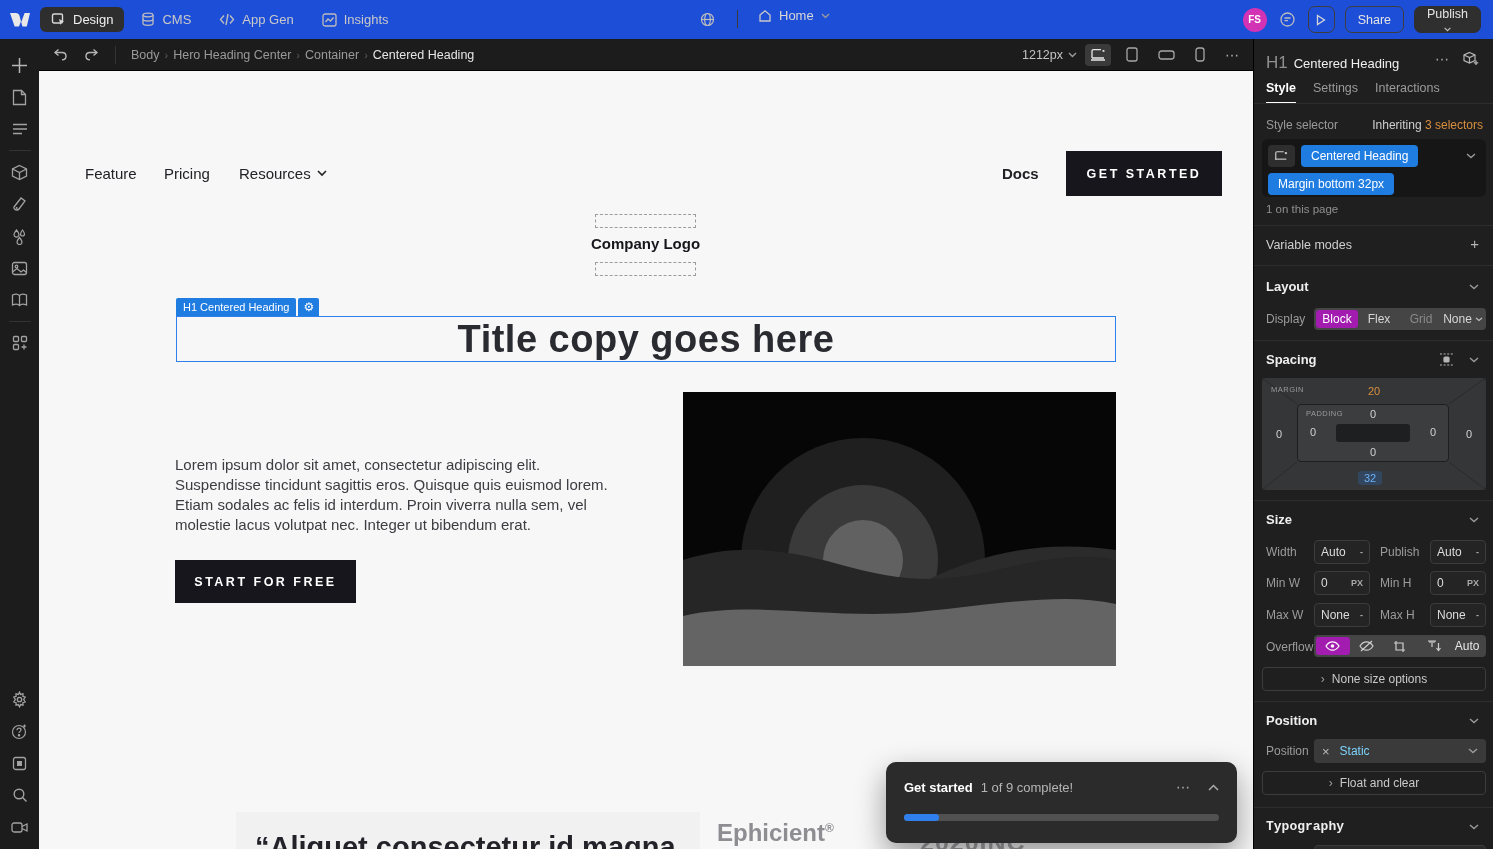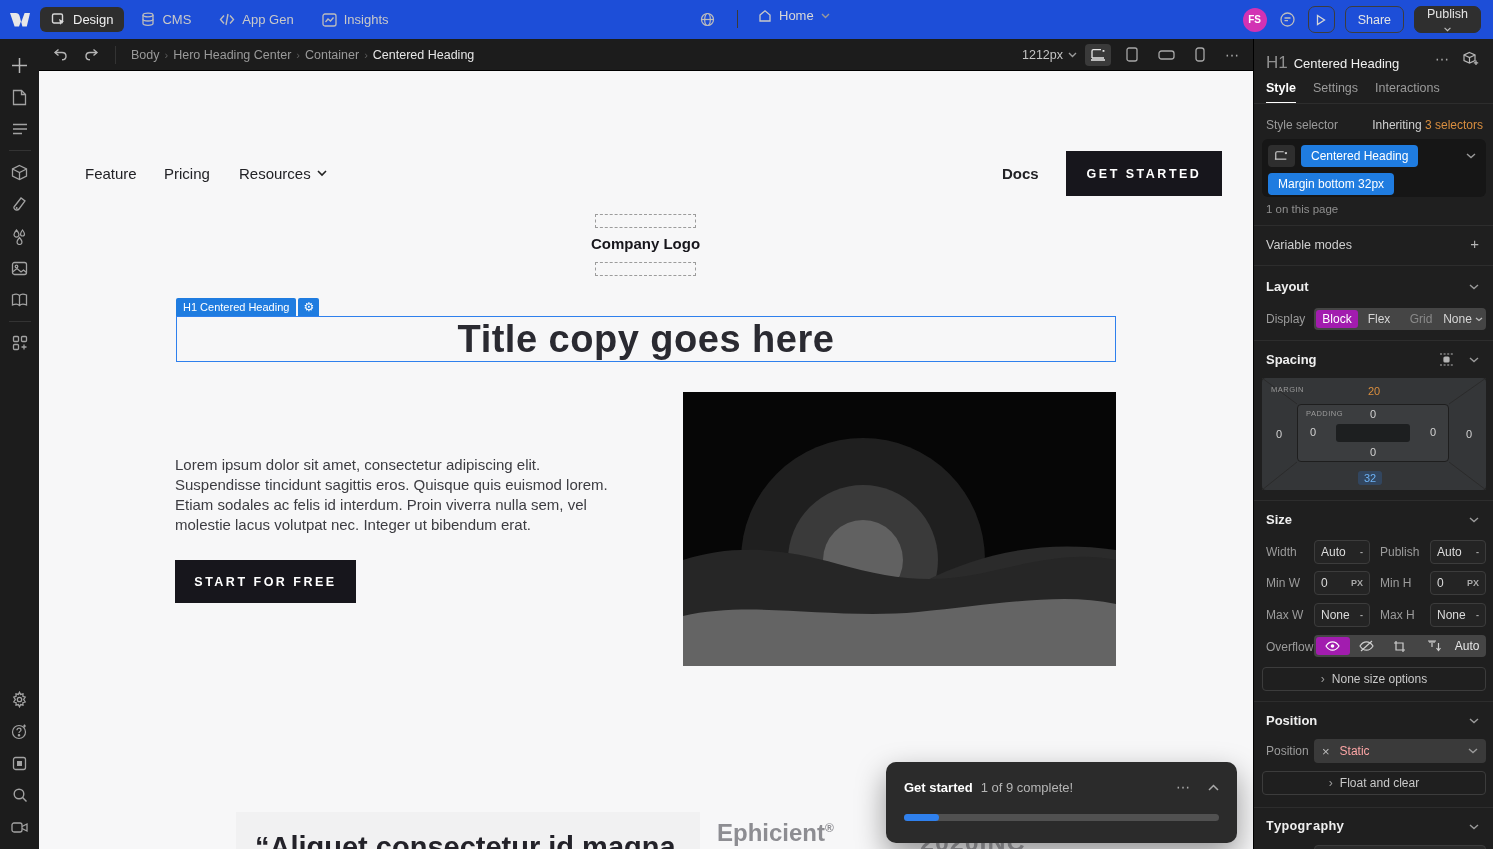--- a/index.html
+++ b/index.html
@@ -568,21 +568,21 @@
   </div>
   <div class="p-div" style="top:662px;"></div>
 
   <span class="abs p-h" style="left:12px; top:674px;">Position</span>
   <svg class="abs" style="right:14px; top:679px;" width="10" height="6" viewBox="0 0 10 6" fill="none" stroke="#9a9a9a" stroke-width="1.4">
       <path d="M1 1 L5 4.5 L9 1"></path>
     </svg>
   <span class="abs p-label" style="left:12px; top:705px;">Position</span>
   <div class="abs" style="left:60px; top:700px; width:172px; height:24px; background:#3a3a3a; border-radius:4px; display:flex; align-items:center; padding:0 8px; gap:10px;">
     <span style="color:#bdbdbd; font-size:13px;">×</span>
-    <span style="color:#fca5a5;">Static</span>
+    <span style="color:#7dd3fc;">Static</span>
     <svg style="margin-left:auto;" width="10" height="6" viewBox="0 0 10 6" fill="none" stroke="#9a9a9a" stroke-width="1.4">
         <path d="M1 1 L5 4.5 L9 1"></path>
       </svg>
   </div>
   <div class="abs btn-ghost" style="left:8px; top:732px; width:224px;">
     <span class="chev">›</span>
     <span>Float and clear</span>
   </div>
   <div class="p-div" style="top:768px;"></div>
 

